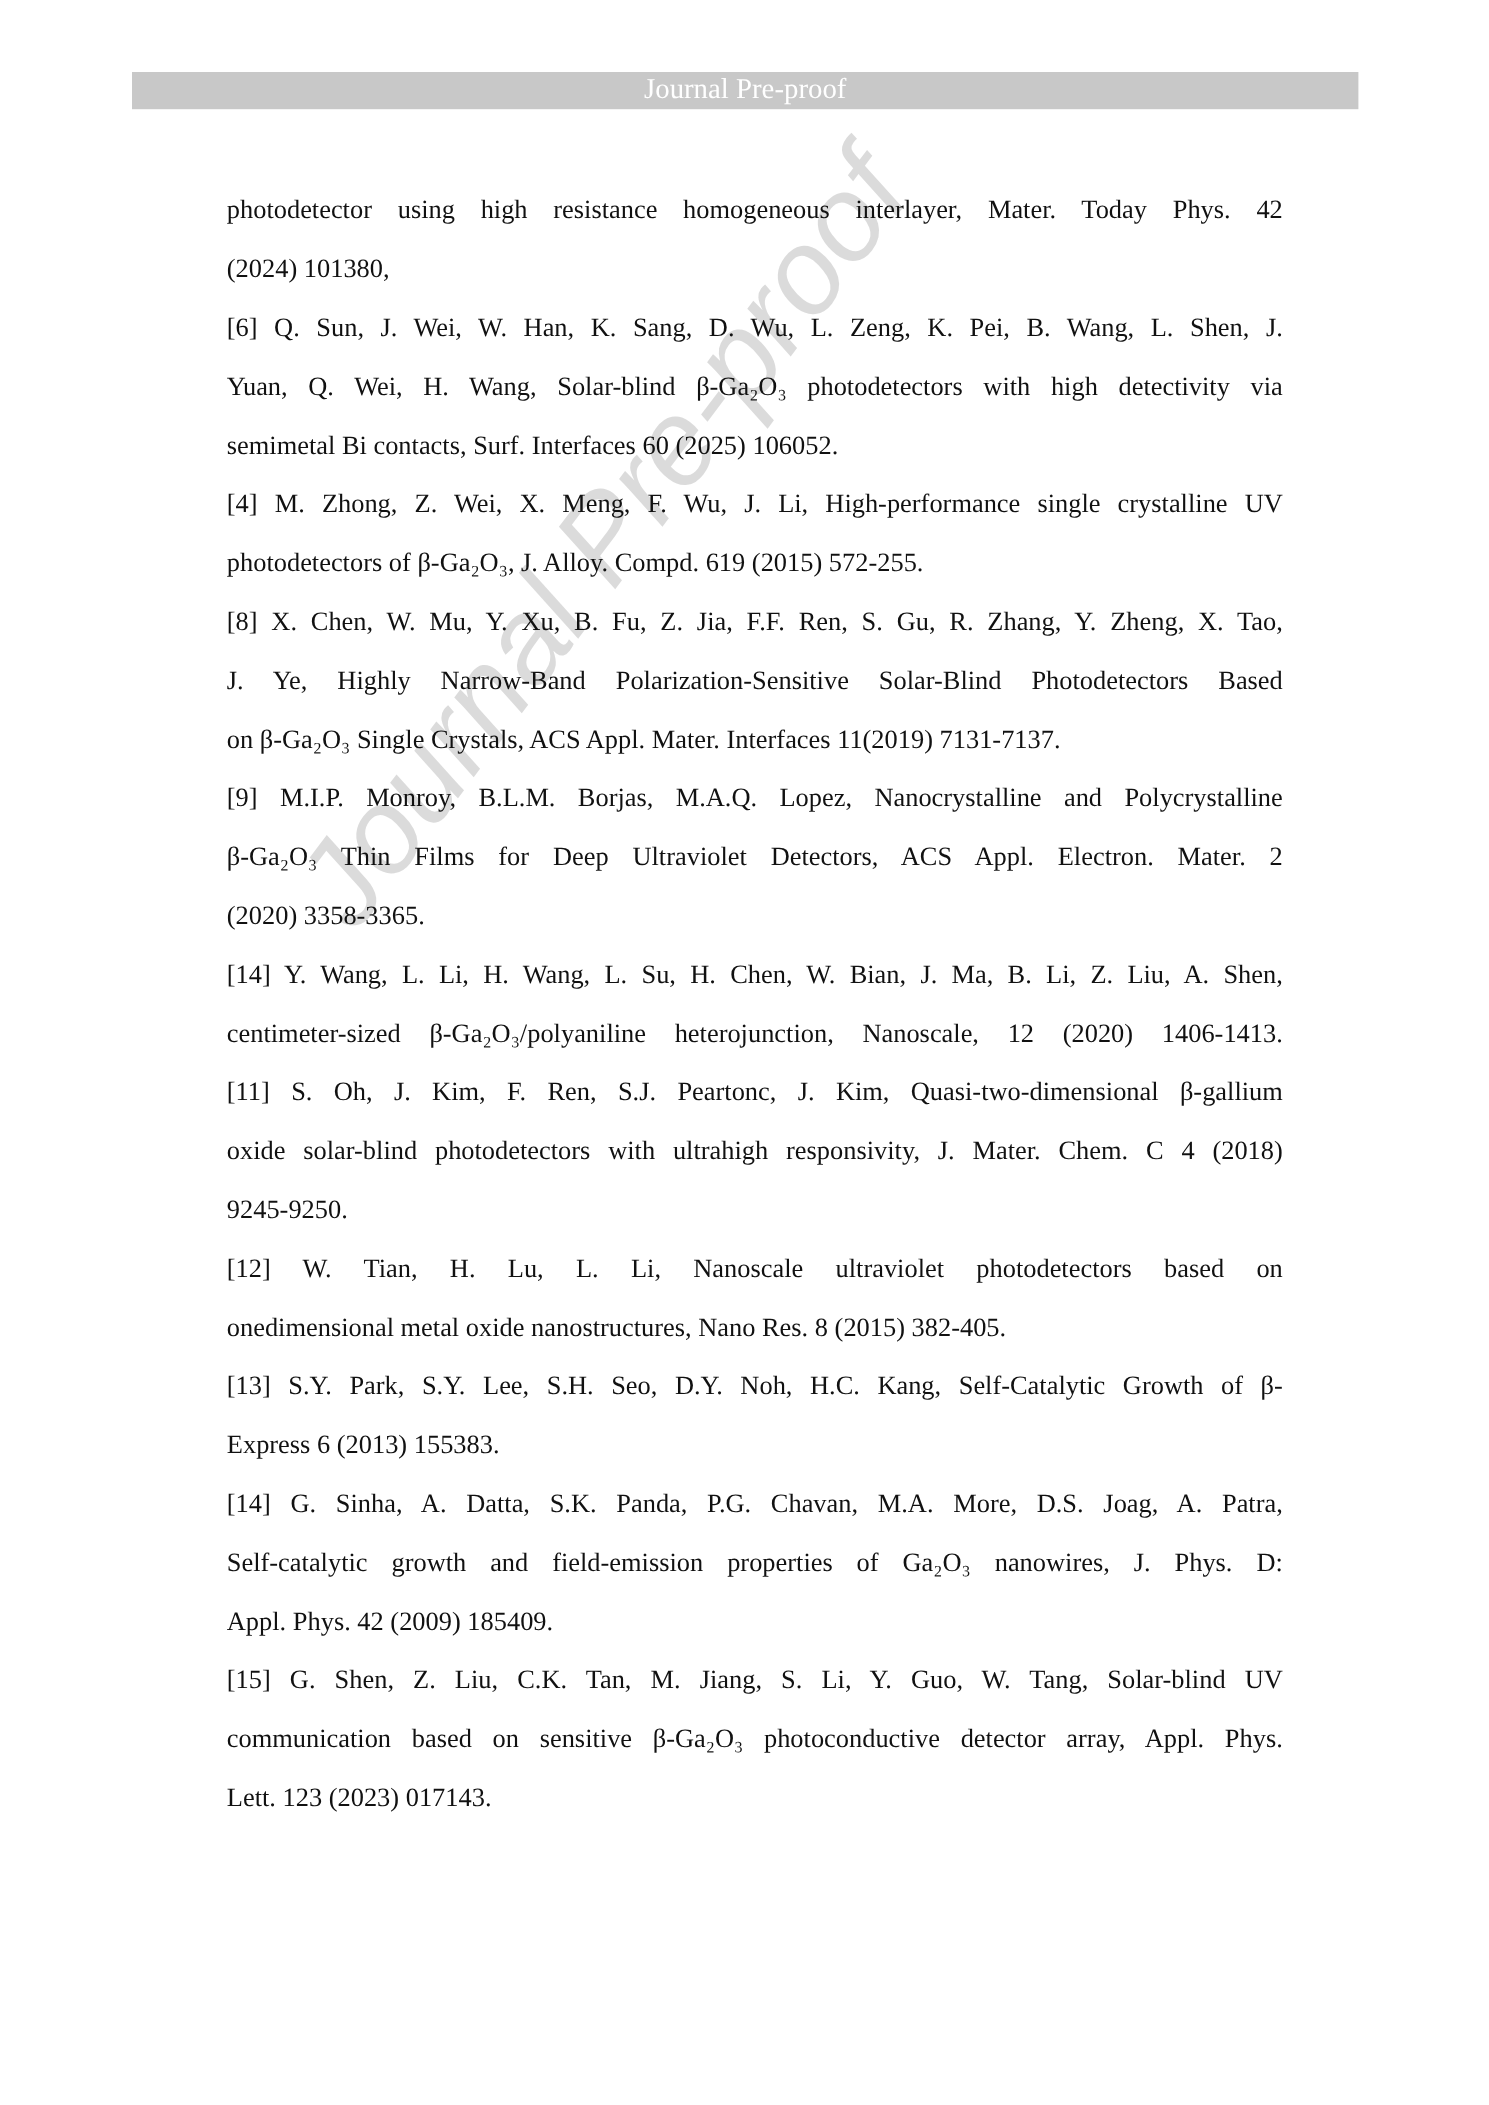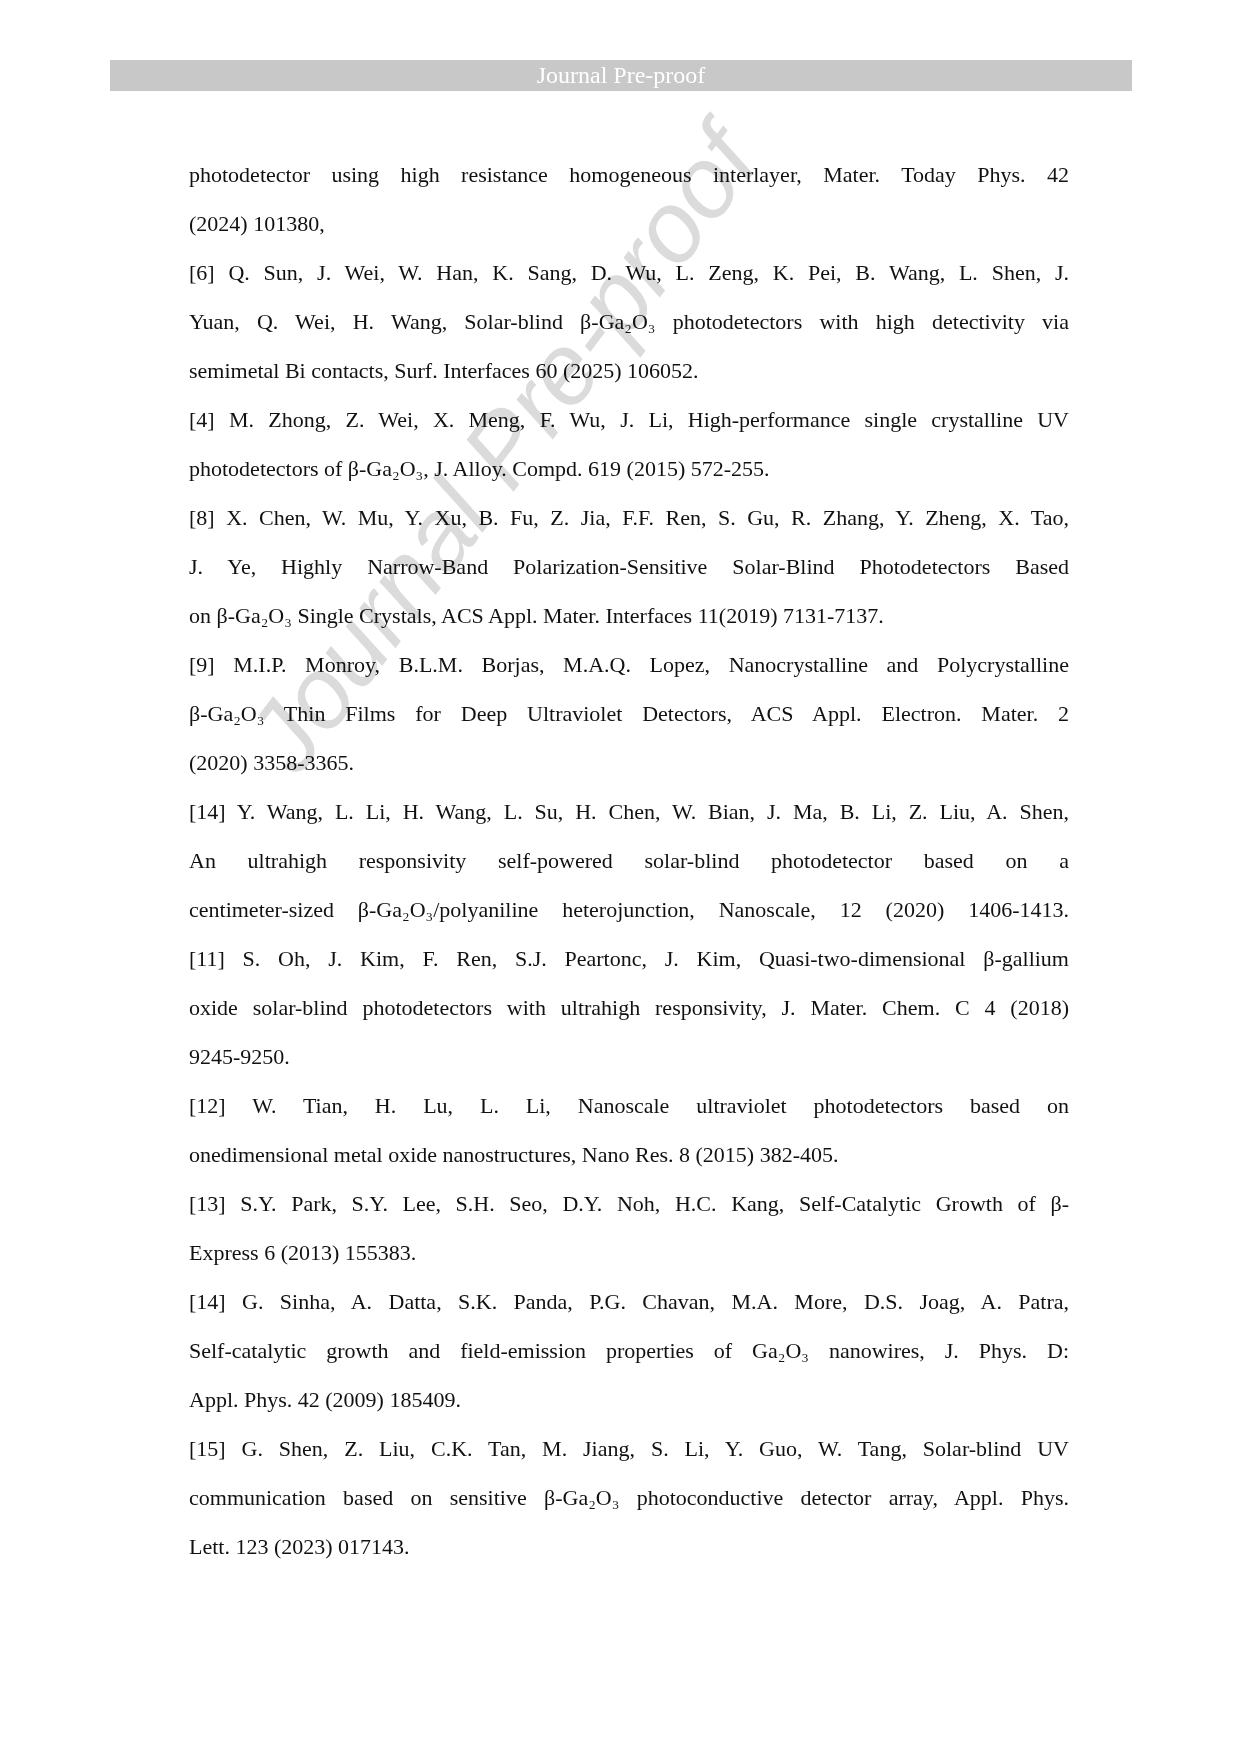--- a/index.html
+++ b/index.html
@@ -36,21 +36,20 @@
     <span class="line">semimetal Bi contacts, Surf. Interfaces 60 (2025) 106052.</span>
     <span class="line just">[4] M. Zhong, Z. Wei, X. Meng, F. Wu, J. Li, High-performance single crystalline UV</span>
     <span class="line">photodetectors of β-Ga₂O₃, J. Alloy. Compd. 619 (2015) 572-255.</span>
     <span class="line just">[8] X. Chen, W. Mu, Y. Xu, B. Fu, Z. Jia, F.F. Ren, S. Gu, R. Zhang, Y. Zheng, X. Tao,</span>
     <span class="line just">J. Ye, Highly Narrow-Band Polarization-Sensitive Solar-Blind Photodetectors Based</span>
     <span class="line">on β-Ga₂O₃ Single Crystals, ACS Appl. Mater. Interfaces 11(2019) 7131-7137.</span>
     <span class="line just">[9] M.I.P. Monroy, B.L.M. Borjas, M.A.Q. Lopez, Nanocrystalline and Polycrystalline</span>
     <span class="line just">β-Ga₂O₃ Thin Films for Deep Ultraviolet Detectors, ACS Appl. Electron. Mater. 2</span>
     <span class="line">(2020) 3358-3365.</span>
     <span class="line just">[14] Y. Wang, L. Li, H. Wang, L. Su, H. Chen, W. Bian, J. Ma, B. Li, Z. Liu, A. Shen,</span>
-    <span class="line just">An ultrahigh responsivity self-powered solar-blind photodetector based on a</span>
     <span class="line just">centimeter-sized β-Ga₂O₃/polyaniline heterojunction, Nanoscale, 12 (2020) 1406-1413.</span>
     <span class="line just">[11] S. Oh, J. Kim, F. Ren, S.J. Peartonc, J. Kim, Quasi-two-dimensional β-gallium</span>
     <span class="line just">oxide solar-blind photodetectors with ultrahigh responsivity, J. Mater. Chem. C 4 (2018)</span>
     <span class="line">9245-9250.</span>
     <span class="line just">[12] W. Tian, H. Lu, L. Li, Nanoscale ultraviolet photodetectors based on</span>
     <span class="line">onedimensional metal oxide nanostructures, Nano Res. 8 (2015) 382-405.</span>
     <span class="line just">[13] S.Y. Park, S.Y. Lee, S.H. Seo, D.Y. Noh, H.C. Kang, Self-Catalytic Growth of β-</span>
     <span class="line">Express 6 (2013) 155383.</span>
     <span class="line just">[14] G. Sinha, A. Datta, S.K. Panda, P.G. Chavan, M.A. More, D.S. Joag, A. Patra,</span>
     <span class="line just">Self-catalytic growth and field-emission properties of Ga₂O₃ nanowires, J. Phys. D:</span>

